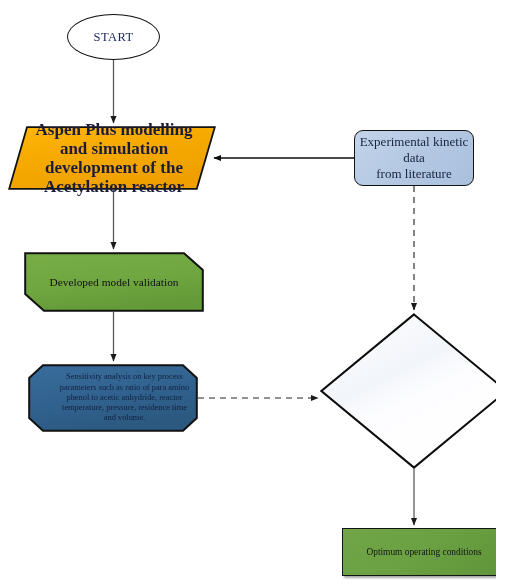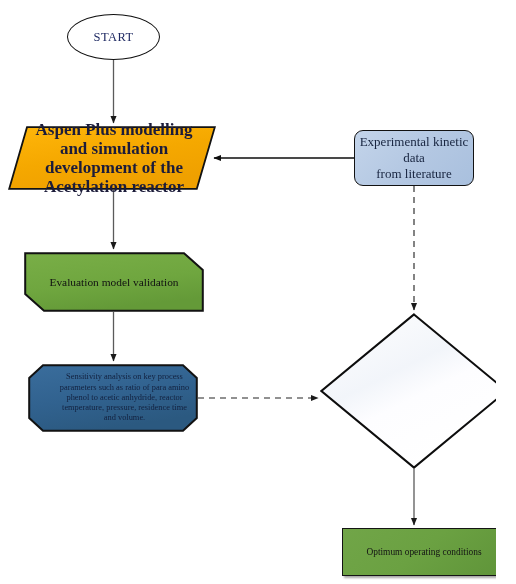--- a/index.html
+++ b/index.html
@@ -186,21 +186,21 @@
     <svg class="shape" viewBox="0 0 180 60" preserveAspectRatio="none">
       <defs>
         <linearGradient id="gGreen1" x1="0" y1="0" x2="0.35" y2="1">
           <stop offset="0%" stop-color="#79ae47"></stop>
           <stop offset="60%" stop-color="#6fa63f"></stop>
           <stop offset="100%" stop-color="#649a38"></stop>
         </linearGradient>
       </defs>
       <polygon points="1.2,1.2 160,1.2 178.8,18 178.8,58.8 20,58.8 1.2,42" fill="url(#gGreen1)" stroke="#121212" stroke-width="2"></polygon>
     </svg>
-    <span class="label">Evaluation model validation</span>
+    <span class="label">Developed model validation</span>
   </div>
 
   <div class="node" id="node-sensitivity">
     <svg class="shape" viewBox="0 0 170 68" preserveAspectRatio="none">
       <defs>
         <linearGradient id="gBlue" x1="0" y1="0" x2="0.4" y2="1">
           <stop offset="0%" stop-color="#3a6d9c"></stop>
           <stop offset="55%" stop-color="#31628f"></stop>
           <stop offset="100%" stop-color="#2b5980"></stop>
         </linearGradient>

